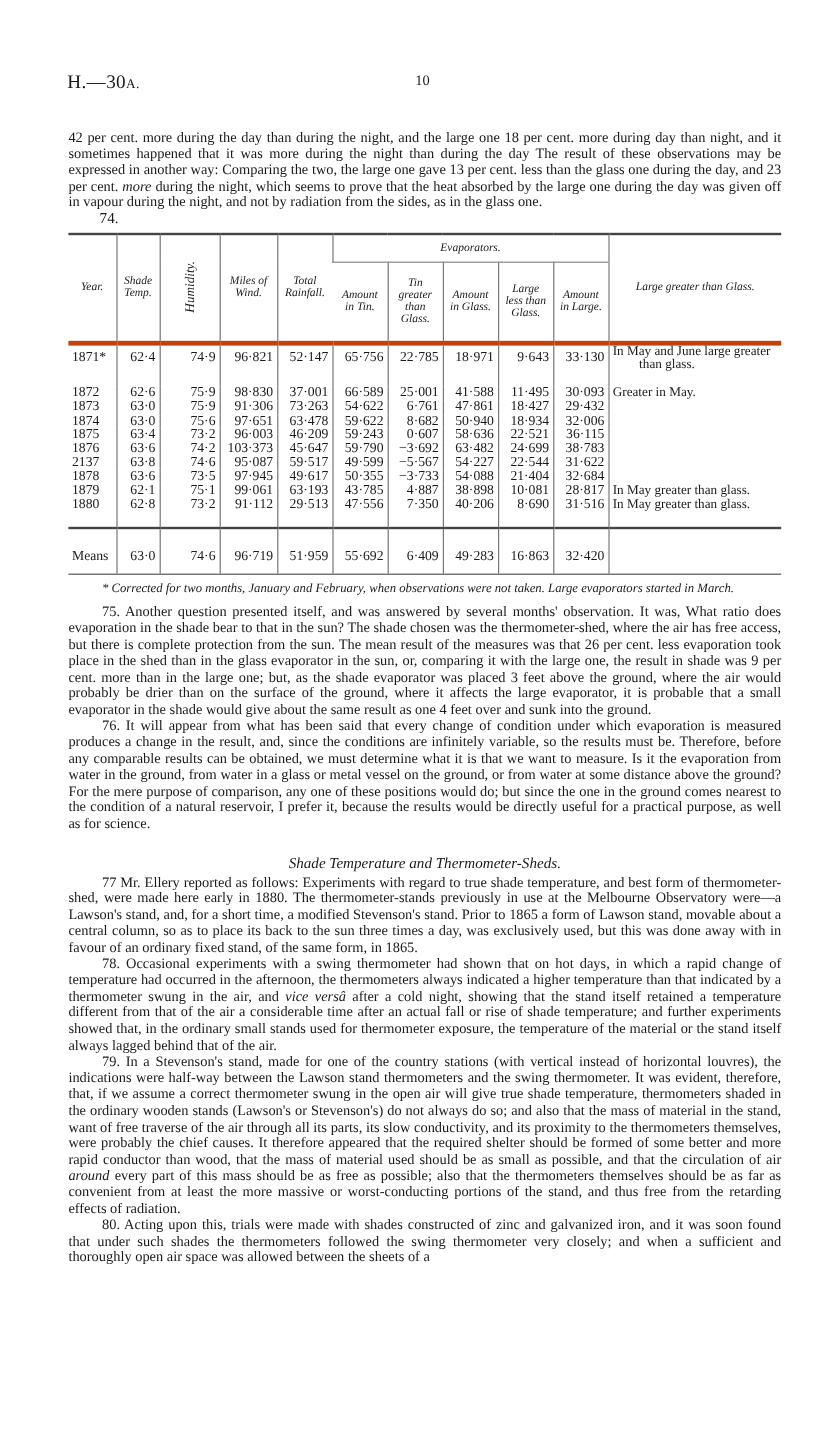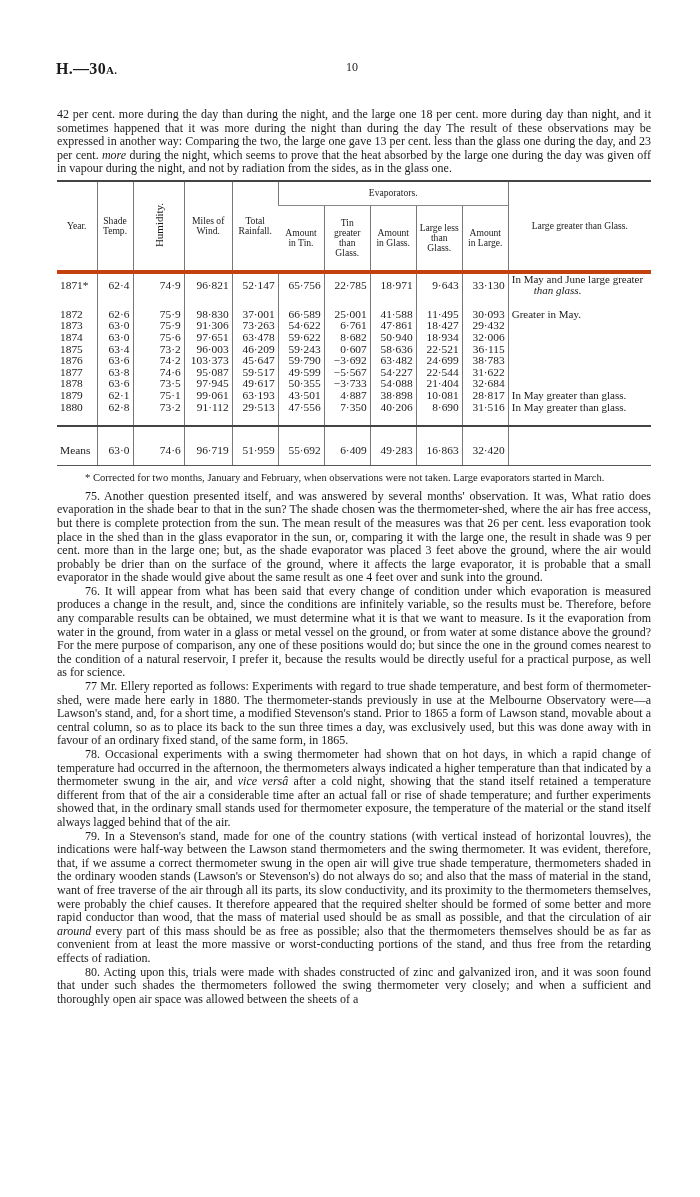--- a/index.html
+++ b/index.html
@@ -1,59 +1,60 @@
 <!DOCTYPE html>
 <html><head>
 <meta charset="utf-8">
 <style>
   html, body { margin: 0; padding: 0; background: #ffffff; }
   body { width: 700px; height: 1197px; position: relative; overflow: hidden;
          font-family: "Liberation Serif", "DejaVu Serif", serif; color: #1a1a1a; }
   .page-header { position: absolute; top: 60px; left: 56px; right: 30px; height: 20px; }
-  .doc-ref { position: absolute; left: 0; top: 0; font-size: 16px; font-weight: bold; letter-spacing: 0.3px; }
+  .doc-ref { position: absolute; left: 0; top: 0; font-size: 16px; font-weight: normal; letter-spacing: 0.3px; }
   .doc-ref small { font-size: 11px; }
   .page-num { position: absolute; left: 290px; top: 0; font-size: 12px; }
   .content { position: absolute; top: 108px; left: 57px; width: 594px; }
   p { margin: 0; font-size: 12px; line-height: 13.6px; text-align: justify; }
   p.indent { text-indent: 28px; }
   .sec-num { font-size: 12.6px; line-height: 13.6px; padding-left: 26px; margin-top: 0; }
   table.data { border-collapse: collapse; width: 594px; margin-top: 4px; font-size: 11px; }
   table.data th, table.data td { border-left: 1px solid #777; padding: 0 3px; }
   table.data th:first-child, table.data td:first-child { border-left: none; }
   table.data thead tr.top th { border-top: 2px solid #444; }
-  table.data th { font-weight: normal; font-size: 9.6px; line-height: 10px; text-align: center; vertical-align: middle; }
+  table.data th { font-weight: normal; font-size: 9.6px; line-height: 10px; text-align: center; vertical-align: middle; font-style: italic; }
   th.evap-group { border-bottom: 1px solid #888; height: 22px; }
   th.sub { height: 62px; }
   th.tall { height: 88px; }
   th.year { font-size: 11px; }
   th.vert span { display: inline-block; transform: rotate(-90deg); white-space: nowrap; font-size: 11px; }
   tbody.first td { border-top: 4px solid #c2410c; padding-bottom: 12px; }
   td { text-align: right; font-size: 11.4px; line-height: 11.6px; white-space: nowrap; }
   td.year { text-align: left; }
   td.remark { text-align: left; white-space: normal; font-size: 11px; line-height: 11.4px; padding-left: 8px; vertical-align: top; margin-left: 44px; }
-  td.remark .cont { padding-left: 22px; display: block; font-style: italic; }
+  td.remark .cont { padding-left: 22px; display: block; }
   tbody.means td { border-top: 2px solid #444; padding-top: 18px; padding-bottom: 8px; }
   tbody.body td { padding-bottom: 0; }
   tbody.body tr:last-child td { padding-bottom: 12px; }
   .table-bottom { border-top: 1px solid #555; width: 594px; margin-top: 0; }
-  .footnote { font-size: 10.6px; line-height: 12px; margin-top: 6px; text-indent: 28px; text-align: justify; }
+  .footnote { font-size: 10.6px; line-height: 12px; margin-top: 6px; text-indent: 28px; text-align: justify; font-style: italic; }
   .heading { text-align: center; font-style: italic; font-size: 12.6px; margin: 18px 0 2px 0; }
   em { font-style: italic; }
   .gap { height: 6px; }
 </style>
 </head>
 <body>
 
 <div class="page-header">
   <span class="doc-ref"><span>H.—30</span><small>A.</small></span>
   <span class="page-num">10</span>
 </div>
 
 <div class="content">
   <p><span>42 per cent. more during the day than during the night, and the large one 18 per cent. more during day than night, and it sometimes happened that it was more during the night than during the day The result of these observations may be expressed in another way: Comparing the two, the large one gave 13 per cent. less than the glass one during the day, and 23 per cent. </span><em>more</em><span> during the night, which seems to prove that the heat absorbed by the large one during the day was given off in vapour during the night, and not by radiation from the sides, as in the glass one.</span></p>
+  <div class="sec-num">74.</div>
 
   <table class="data">
     <colgroup>
       <col style="width:40px">
         <col style="width:36px">
         <col style="width:36px">
         <col style="width:48px">
         <col style="width:46px">
       <col style="width:46px">
         <col style="width:46px">
@@ -155,21 +156,21 @@
           <td>103·373</td>
           <td>45·647</td>
           <td>59·790</td>
           <td>−3·692</td>
           <td>63·482</td>
           <td>24·699</td>
           <td>38·783</td>
           <td class="remark"></td>
         </tr>
         <tr>
-          <td class="year">1877</td>
+          <td class="year">2137</td>
           <td>63·8</td>
           <td>74·6</td>
           <td>95·087</td>
           <td>59·517</td>
           <td>49·599</td>
           <td>−5·567</td>
           <td>54·227</td>
           <td>22·544</td>
           <td>31·622</td>
           <td class="remark"></td>
@@ -186,21 +187,21 @@
           <td>21·404</td>
           <td>32·684</td>
           <td class="remark"></td>
         </tr>
         <tr>
           <td class="year">1879</td>
           <td>62·1</td>
           <td>75·1</td>
           <td>99·061</td>
           <td>63·193</td>
-          <td>43·501</td>
+          <td>43·785</td>
           <td>4·887</td>
           <td>38·898</td>
           <td>10·081</td>
           <td>28·817</td>
           <td class="remark">In May greater than glass.</td>
         </tr>
         <tr>
           <td class="year">1880</td>
           <td>62·8</td>
           <td>73·2</td>
@@ -230,18 +231,19 @@
       </tr>
     </tbody>
   </table>
   <div class="table-bottom"></div>
 
   <p class="footnote">* Corrected for two months, January and February, when observations were not taken. Large evaporators started in March.</p>
   <div class="gap"></div>
   <p class="indent">75. Another question presented itself, and was answered by several months' observation. It was, What ratio does evaporation in the shade bear to that in the sun? The shade chosen was the thermometer-shed, where the air has free access, but there is complete protection from the sun. The mean result of the measures was that 26 per cent. less evaporation took place in the shed than in the glass evaporator in the sun, or, comparing it with the large one, the result in shade was 9 per cent. more than in the large one; but, as the shade evaporator was placed 3 feet above the ground, where the air would probably be drier than on the surface of the ground, where it affects the large evaporator, it is probable that a small evaporator in the shade would give about the same result as one 4 feet over and sunk into the ground.</p>
   <p class="indent">76. It will appear from what has been said that every change of condition under which evaporation is measured produces a change in the result, and, since the conditions are infinitely variable, so the results must be. Therefore, before any comparable results can be obtained, we must determine what it is that we want to measure. Is it the evaporation from water in the ground, from water in a glass or metal vessel on the ground, or from water at some distance above the ground? For the mere purpose of comparison, any one of these positions would do; but since the one in the ground comes nearest to the condition of a natural reservoir, I prefer it, because the results would be directly useful for a practical purpose, as well as for science.</p>
 
+  <div class="heading">Shade Temperature and Thermometer-Sheds.</div>
 
   <p class="indent">77 Mr. Ellery reported as follows: Experiments with regard to true shade temperature, and best form of thermometer-shed, were made here early in 1880. The thermometer-stands previously in use at the Melbourne Observatory were—a Lawson's stand, and, for a short time, a modified Stevenson's stand. Prior to 1865 a form of Lawson stand, movable about a central column, so as to place its back to the sun three times a day, was exclusively used, but this was done away with in favour of an ordinary fixed stand, of the same form, in 1865.</p>
   <p class="indent"><span>78. Occasional experiments with a swing thermometer had shown that on hot days, in which a rapid change of temperature had occurred in the afternoon, the thermometers always indicated a higher temperature than that indicated by a thermometer swung in the air, and </span><em>vice versâ</em><span> after a cold night, showing that the stand itself retained a temperature different from that of the air a considerable time after an actual fall or rise of shade temperature; and further experiments showed that, in the ordinary small stands used for thermometer exposure, the temperature of the material or the stand itself always lagged behind that of the air.</span></p>
   <p class="indent"><span>79. In a Stevenson's stand, made for one of the country stations (with vertical instead of horizontal louvres), the indications were half-way between the Lawson stand thermometers and the swing thermometer. It was evident, therefore, that, if we assume a correct thermometer swung in the open air will give true shade temperature, thermometers shaded in the ordinary wooden stands (Lawson's or Stevenson's) do not always do so; and also that the mass of material in the stand, want of free traverse of the air through all its parts, its slow conductivity, and its proximity to the thermometers themselves, were probably the chief causes. It therefore appeared that the required shelter should be formed of some better and more rapid conductor than wood, that the mass of material used should be as small as possible, and that the circulation of air </span><em>around</em><span> every part of this mass should be as free as possible; also that the thermometers themselves should be as far as convenient from at least the more massive or worst-conducting portions of the stand, and thus free from the retarding effects of radiation.</span></p>
   <p class="indent">80. Acting upon this, trials were made with shades constructed of zinc and galvanized iron, and it was soon found that under such shades the thermometers followed the swing thermometer very closely; and when a sufficient and thoroughly open air space was allowed between the sheets of a</p>
 </div>
 
 </body></html>

